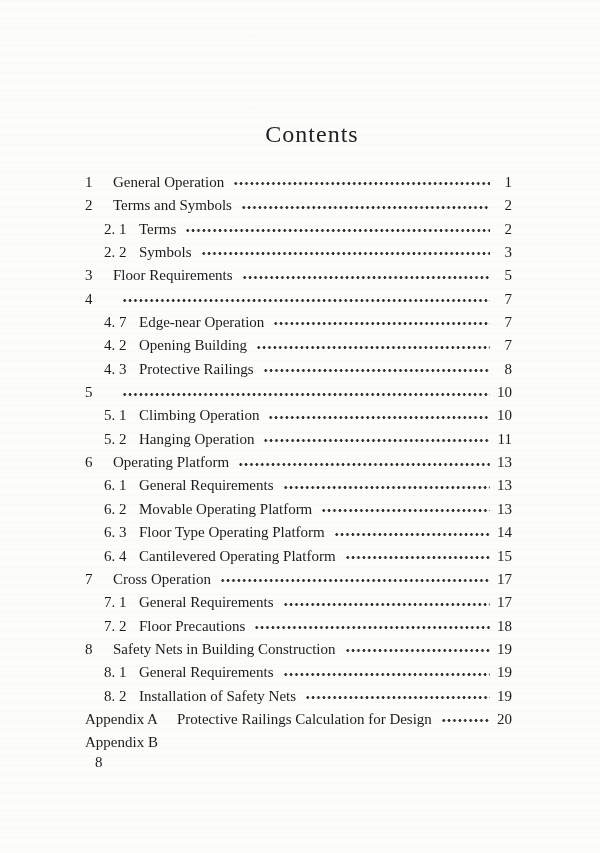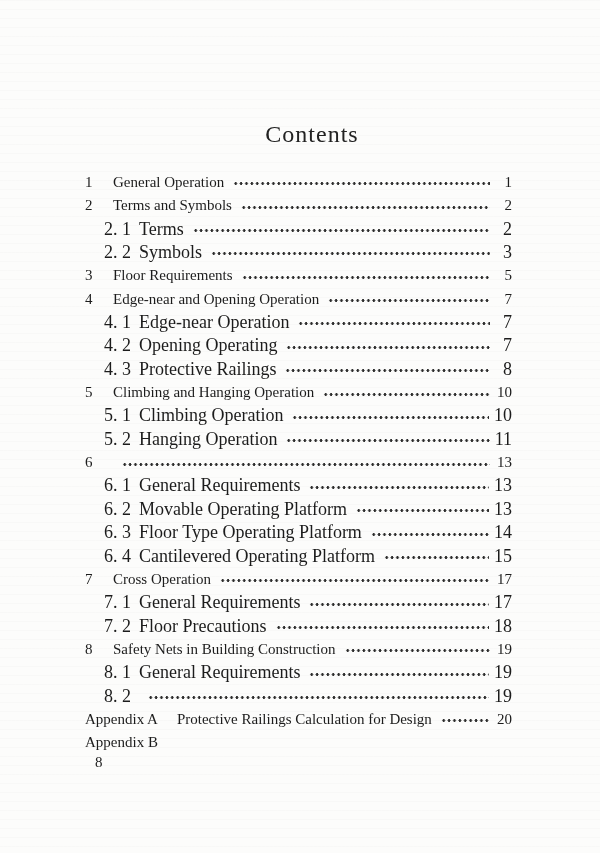--- a/index.html
+++ b/index.html
@@ -52,21 +52,21 @@
   }
   .row {
     display: flex;
     height: 23.35px;
     line-height: 23.35px;
     font-size: 15px;
     white-space: nowrap;
   }
   .row .num { flex: 0 0 auto; }
   .lvl1 .num { width: 28px; }
-  .lvl2 { font-size: 18px; padding-left: 19px; }
+  .lvl2 { font-size: 15px; padding-left: 19px; }
   .lvl2 .num { width: 35px; }
   .lvl0 .num { margin-right: 19px; text-align: right; }
   .ttl { flex: 0 0 auto; }
   .dots {
     flex: 1 1 auto;
     min-width: 0;
     margin: 0 5px 0 9px;
     background-image: radial-gradient(circle, #2b2b2b 1.15px, rgba(0,0,0,0) 1.65px);
     background-size: 5.4px 5.4px;
     background-repeat: repeat-x;
@@ -125,69 +125,68 @@
 
   <div class="row lvl1">
     <span class="num">3</span>
     <span class="ttl">Floor Requirements</span>
     <span class="dots"></span>
     <span class="pg">5</span>
   </div>
 
   <div class="row lvl1">
     <span class="num">4</span>
-    <span class="ttl">Edge-near and Opening Operation</span>
     <span class="dots"></span>
     <span class="pg">7</span>
   </div>
 
   <div class="row lvl2">
-    <span class="num">4. 1</span>
+    <span class="num">4. 7</span>
     <span class="ttl">Edge-near Operation</span>
     <span class="dots"></span>
     <span class="pg">7</span>
   </div>
 
   <div class="row lvl2">
     <span class="num">4. 2</span>
-    <span class="ttl">Opening Operating</span>
+    <span class="ttl">Opening Building</span>
     <span class="dots"></span>
     <span class="pg">7</span>
   </div>
 
   <div class="row lvl2">
     <span class="num">4. 3</span>
     <span class="ttl">Protective Railings</span>
     <span class="dots"></span>
     <span class="pg">8</span>
   </div>
 
   <div class="row lvl1">
     <span class="num">5</span>
-    <span class="ttl">Climbing and Hanging Operation</span>
     <span class="dots"></span>
     <span class="pg">10</span>
   </div>
 
   <div class="row lvl2">
     <span class="num">5. 1</span>
     <span class="ttl">Climbing Operation</span>
     <span class="dots"></span>
     <span class="pg">10</span>
   </div>
 
   <div class="row lvl2">
     <span class="num">5. 2</span>
     <span class="ttl">Hanging Operation</span>
     <span class="dots"></span>
     <span class="pg">11</span>
   </div>
 
   <div class="row lvl1">
     <span class="num">6</span>
+    <span class="ttl">Operating Platform</span>
     <span class="dots"></span>
     <span class="pg">13</span>
   </div>
 
   <div class="row lvl2">
     <span class="num">6. 1</span>
     <span class="ttl">General Requirements</span>
     <span class="dots"></span>
     <span class="pg">13</span>
   </div>
@@ -243,20 +242,21 @@
 
   <div class="row lvl2">
     <span class="num">8. 1</span>
     <span class="ttl">General Requirements</span>
     <span class="dots"></span>
     <span class="pg">19</span>
   </div>
 
   <div class="row lvl2">
     <span class="num">8. 2</span>
+    <span class="ttl">Installation of Safety Nets</span>
     <span class="dots"></span>
     <span class="pg">19</span>
   </div>
 
   <div class="row lvl0">
     <span class="num">Appendix A</span>
     <span class="ttl">Protective Railings Calculation for Design</span>
     <span class="dots"></span>
     <span class="pg">20</span>
   </div>

